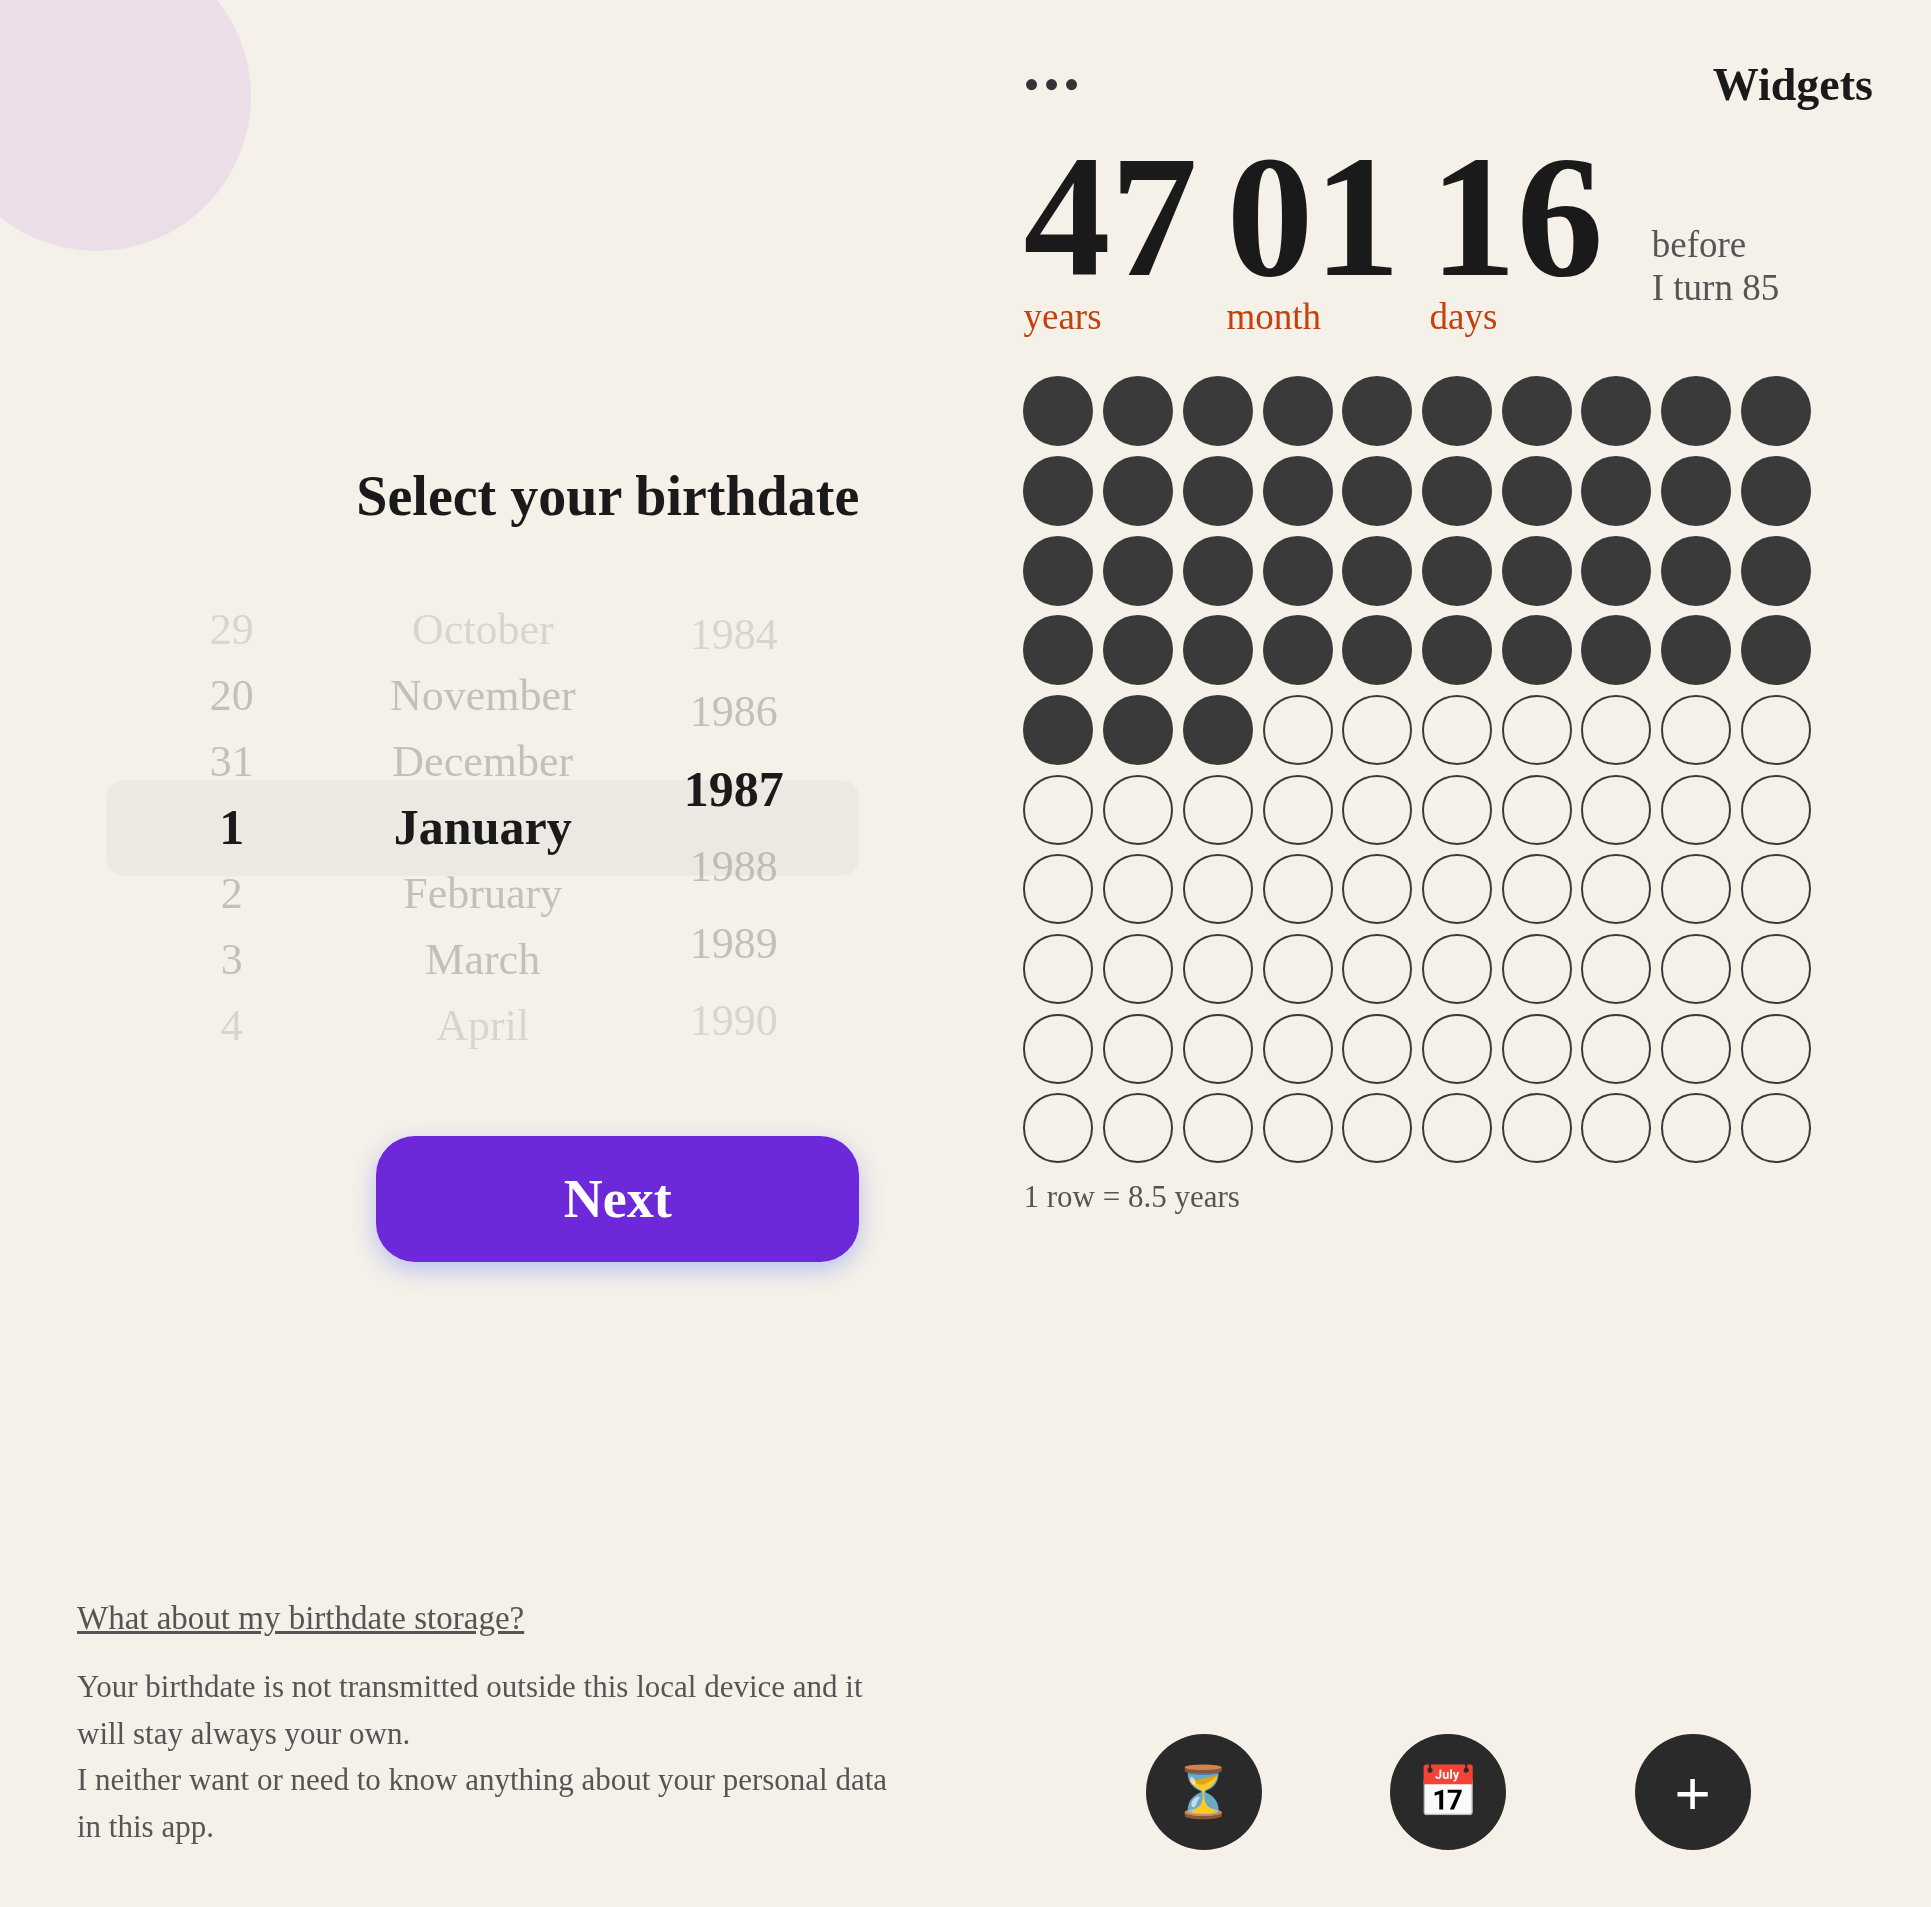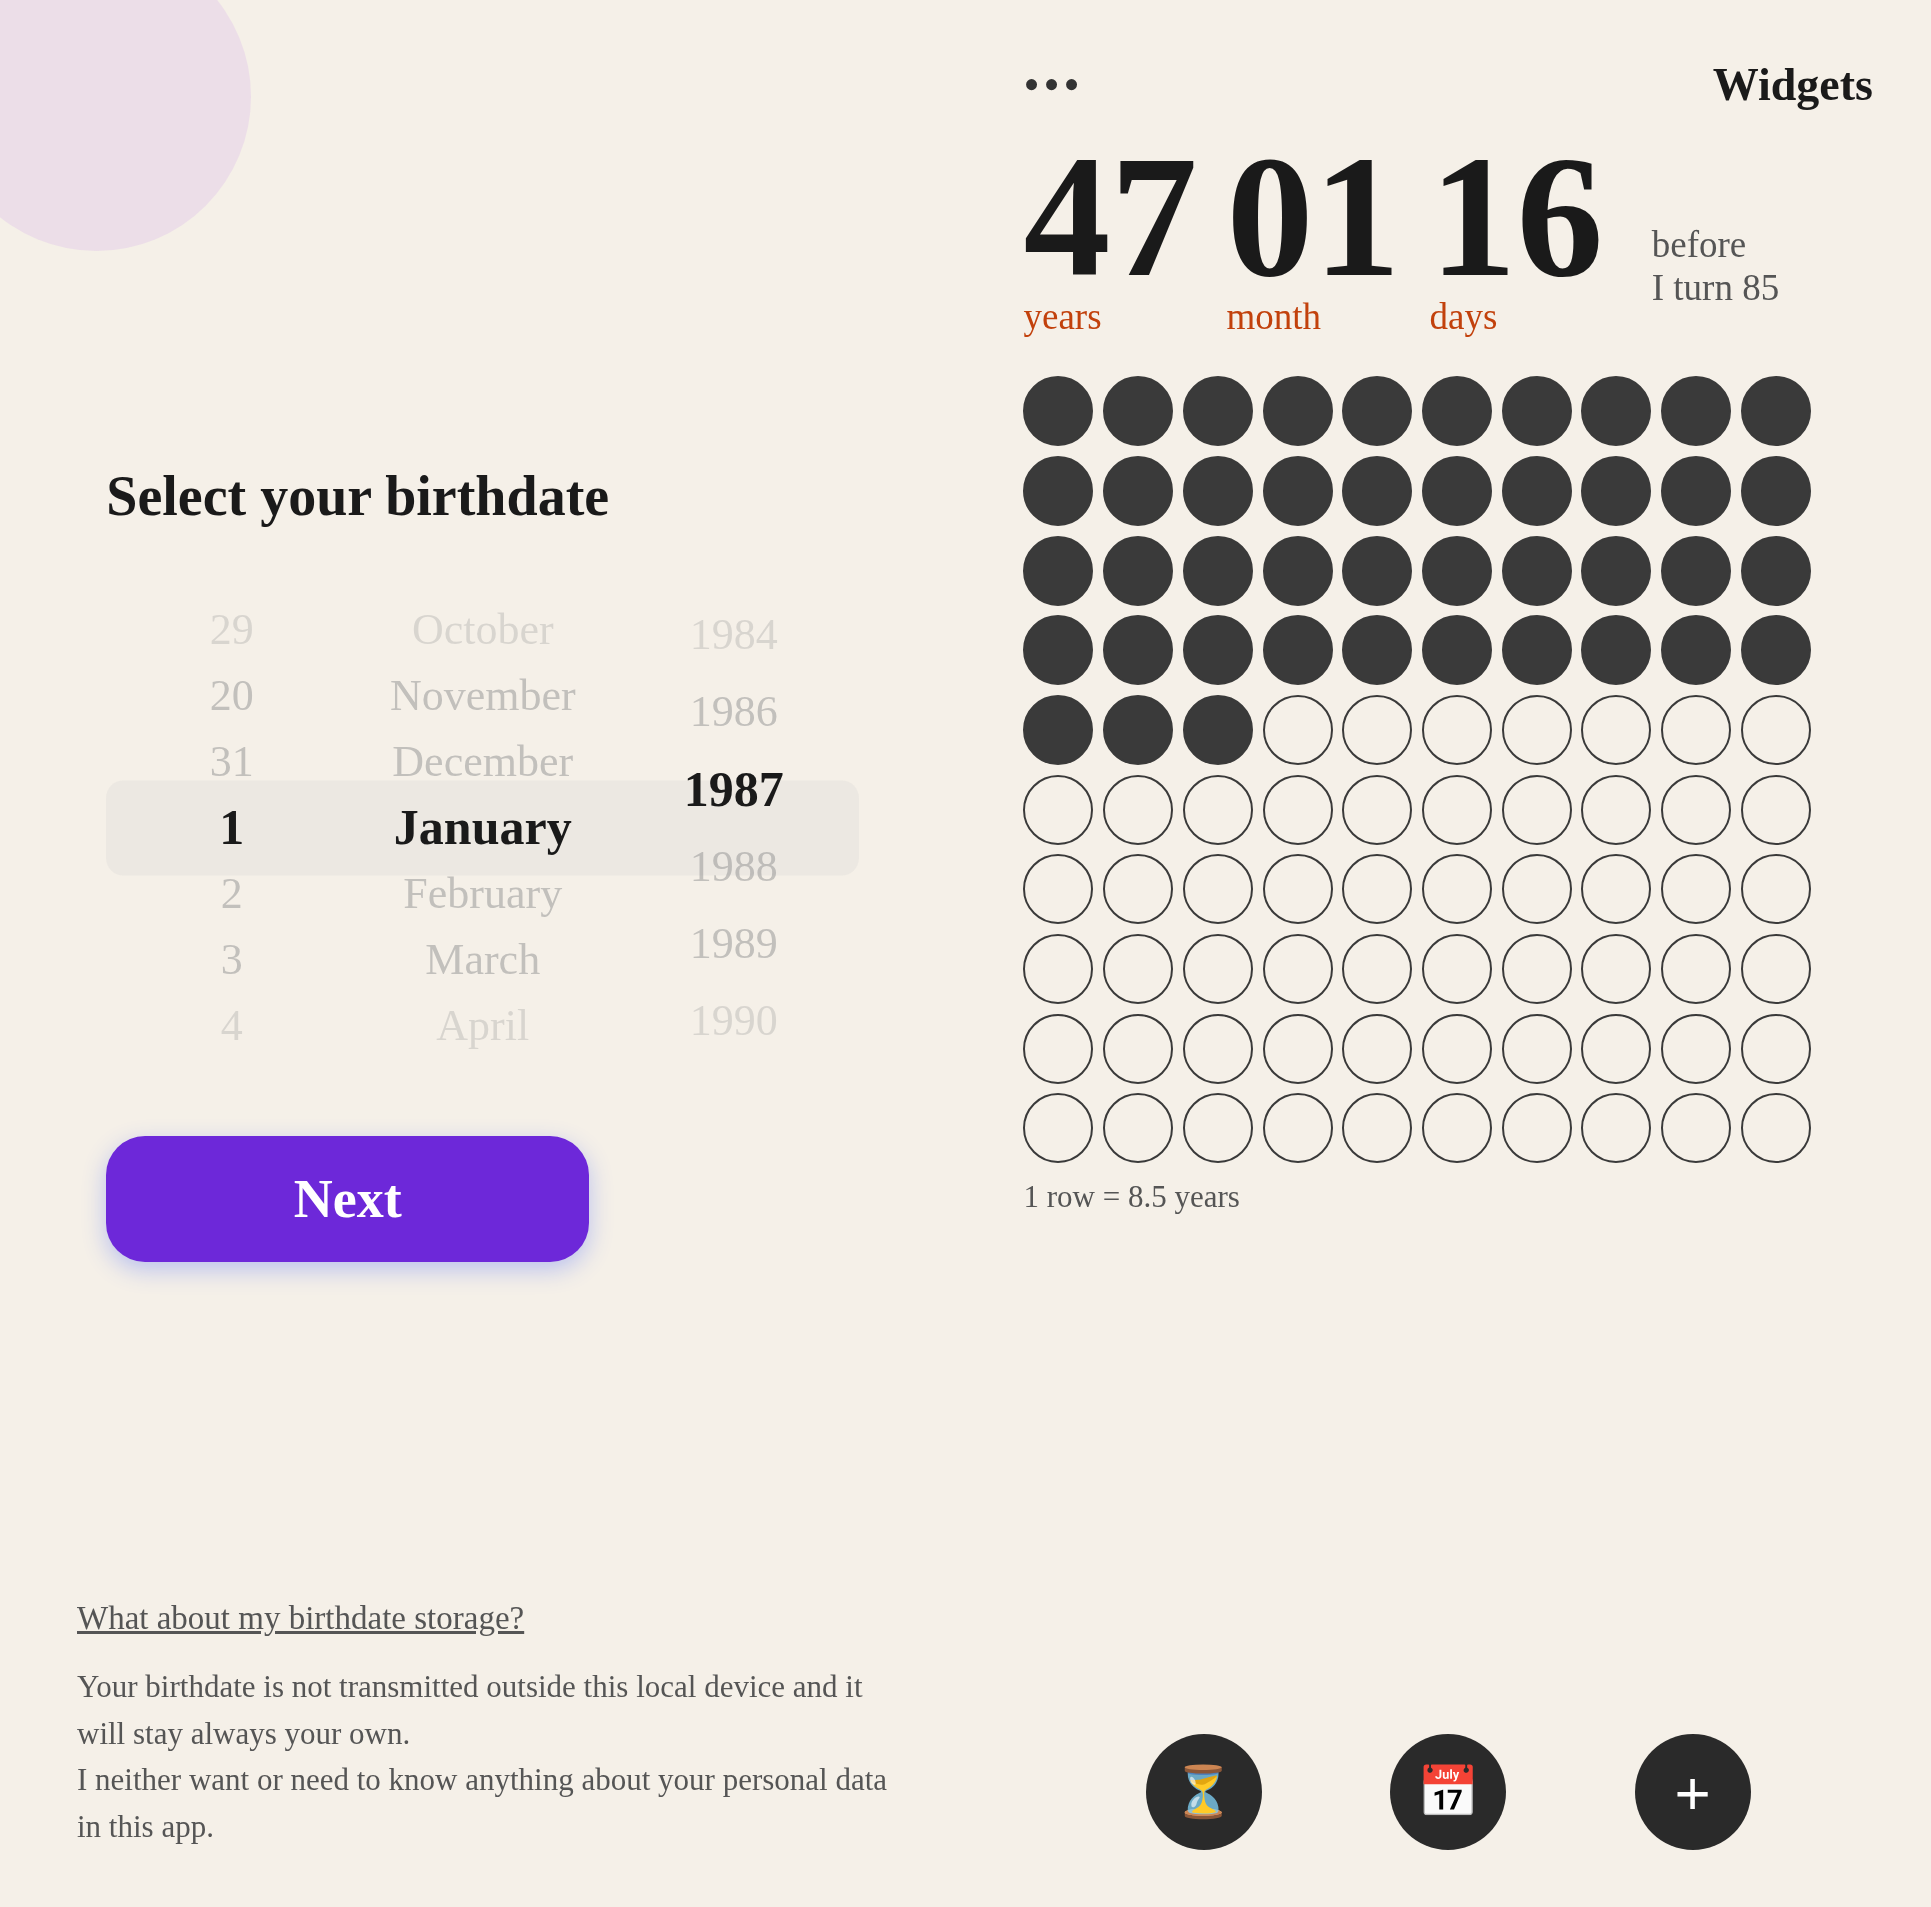--- a/index.html
+++ b/index.html
@@ -30,21 +30,21 @@
       width: 309px;
       height: 309px;
       background: #e8d5e8;
       border-radius: 50%;
       opacity: 0.7;
     }
 
     .left-content {
       display: flex;
       flex-direction: column;
-      align-items: flex-start;
+      align-items: flex-end;
       justify-content: center;
       flex: 1;
       padding: 9px 77px;
       padding-top: 193px;
     }
 
     .select-title {
       font-size: 56px;
       font-weight: 700;
       color: #1a1a1a;

